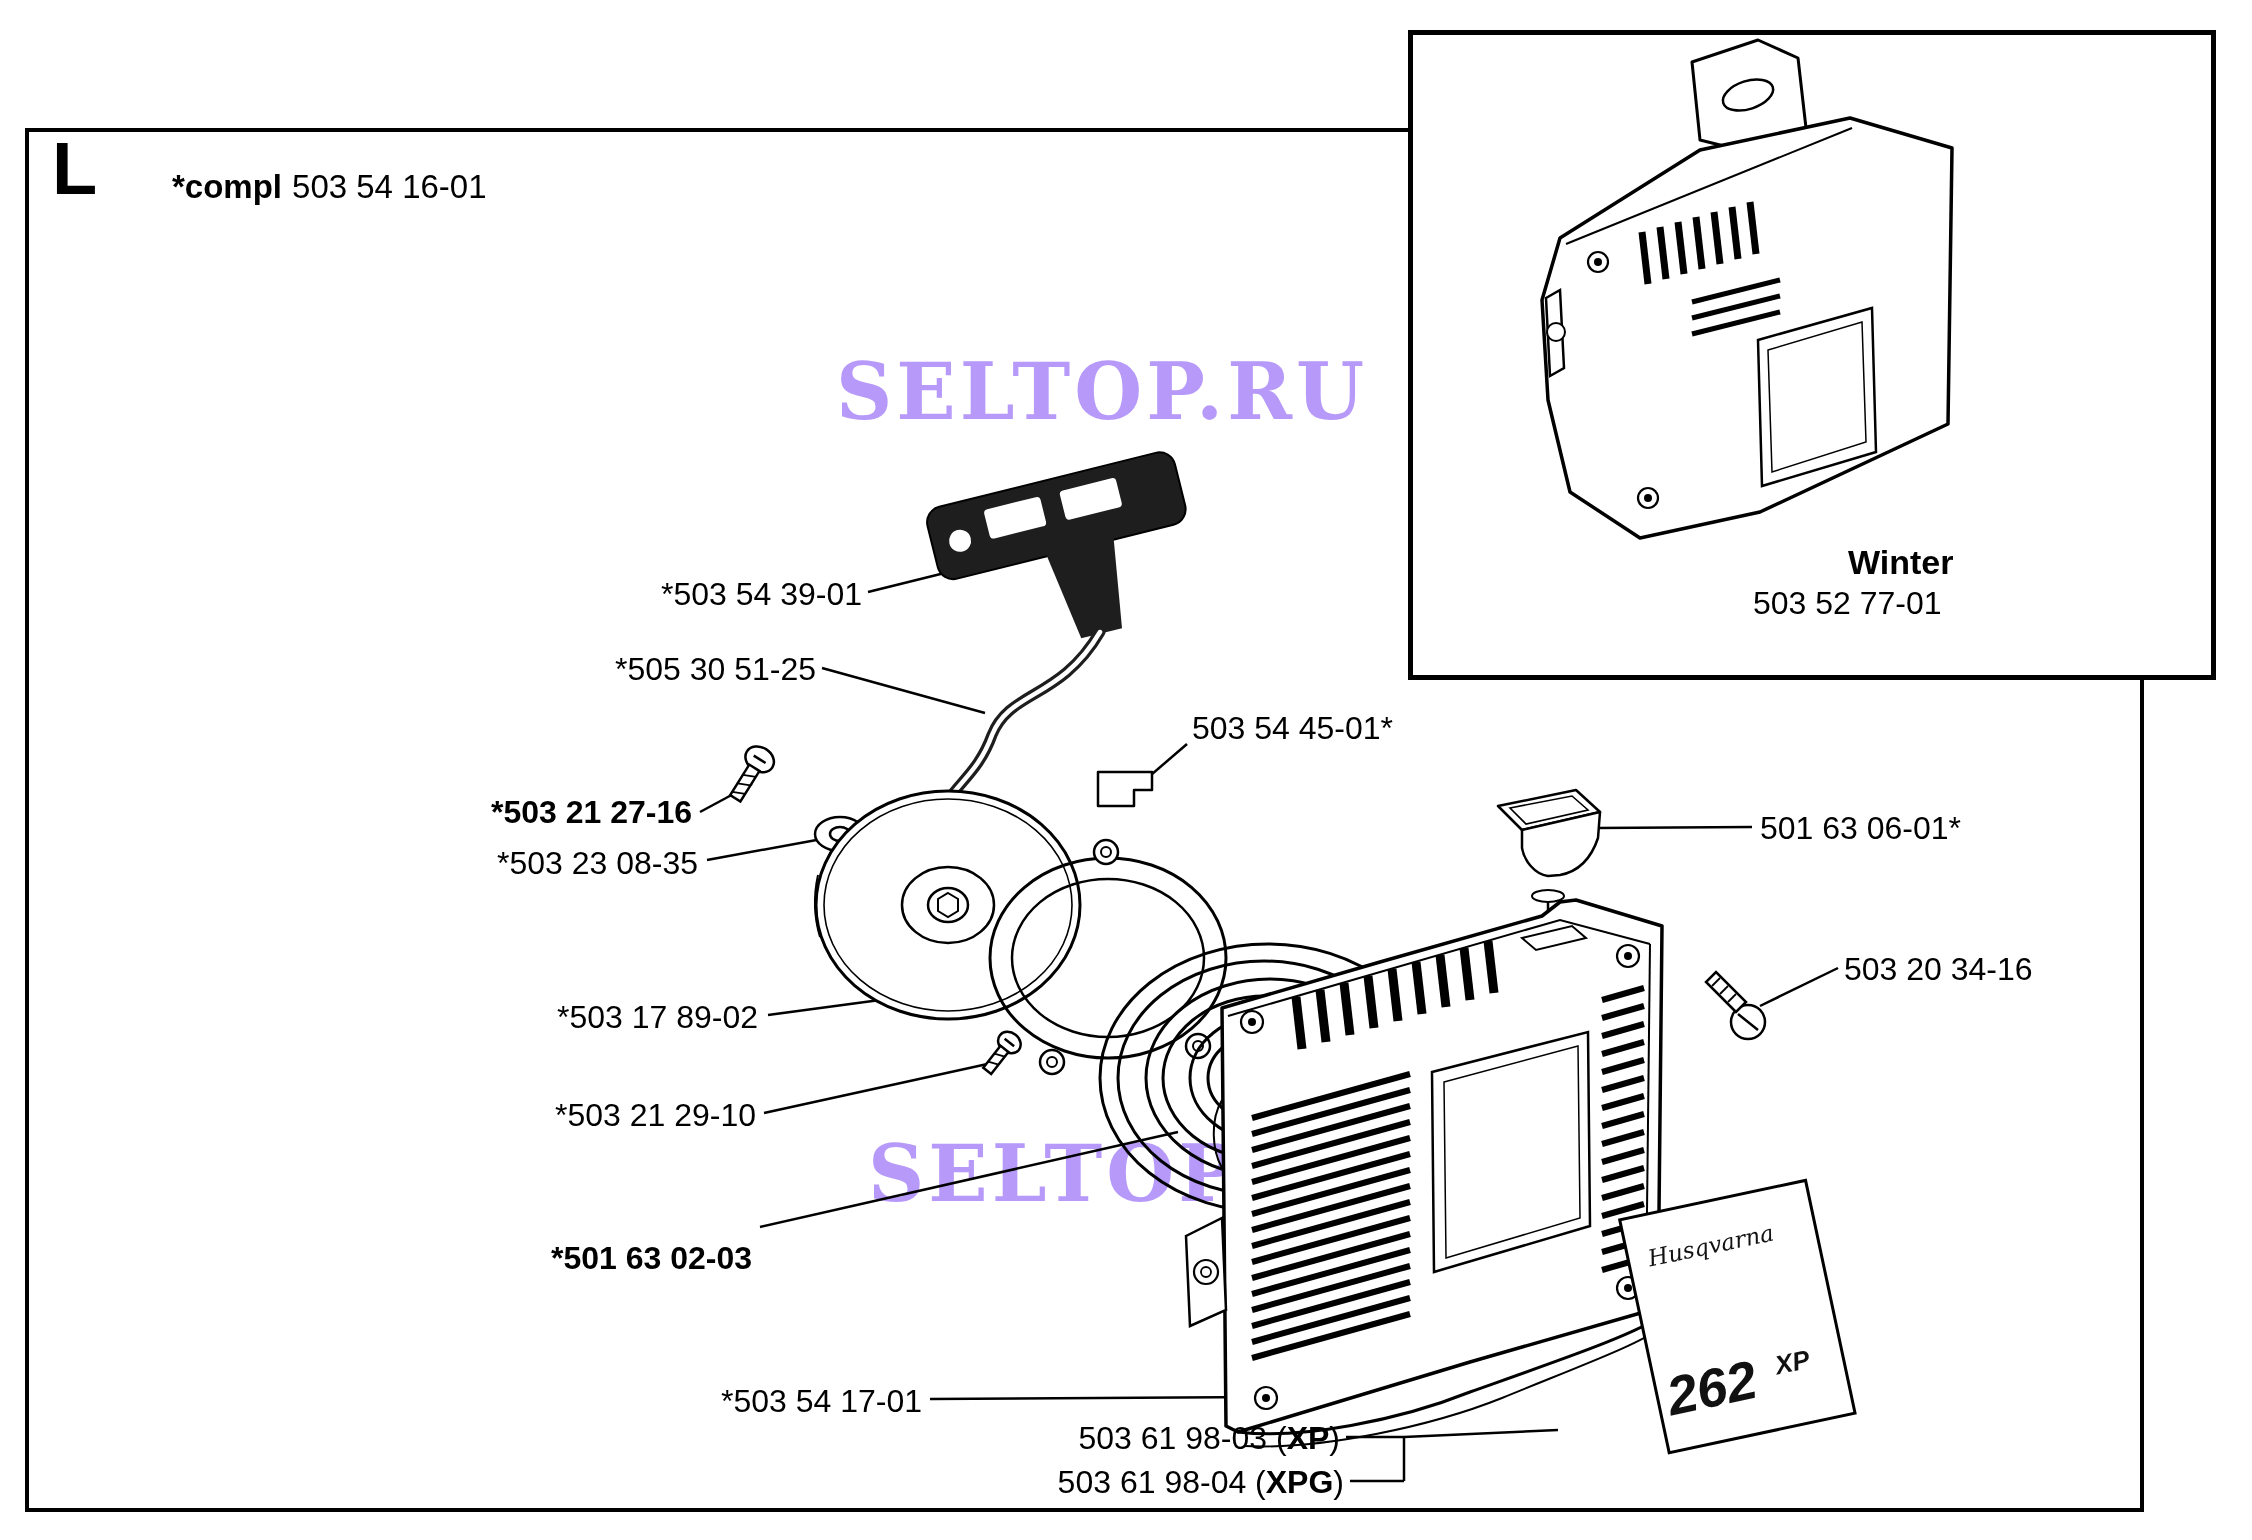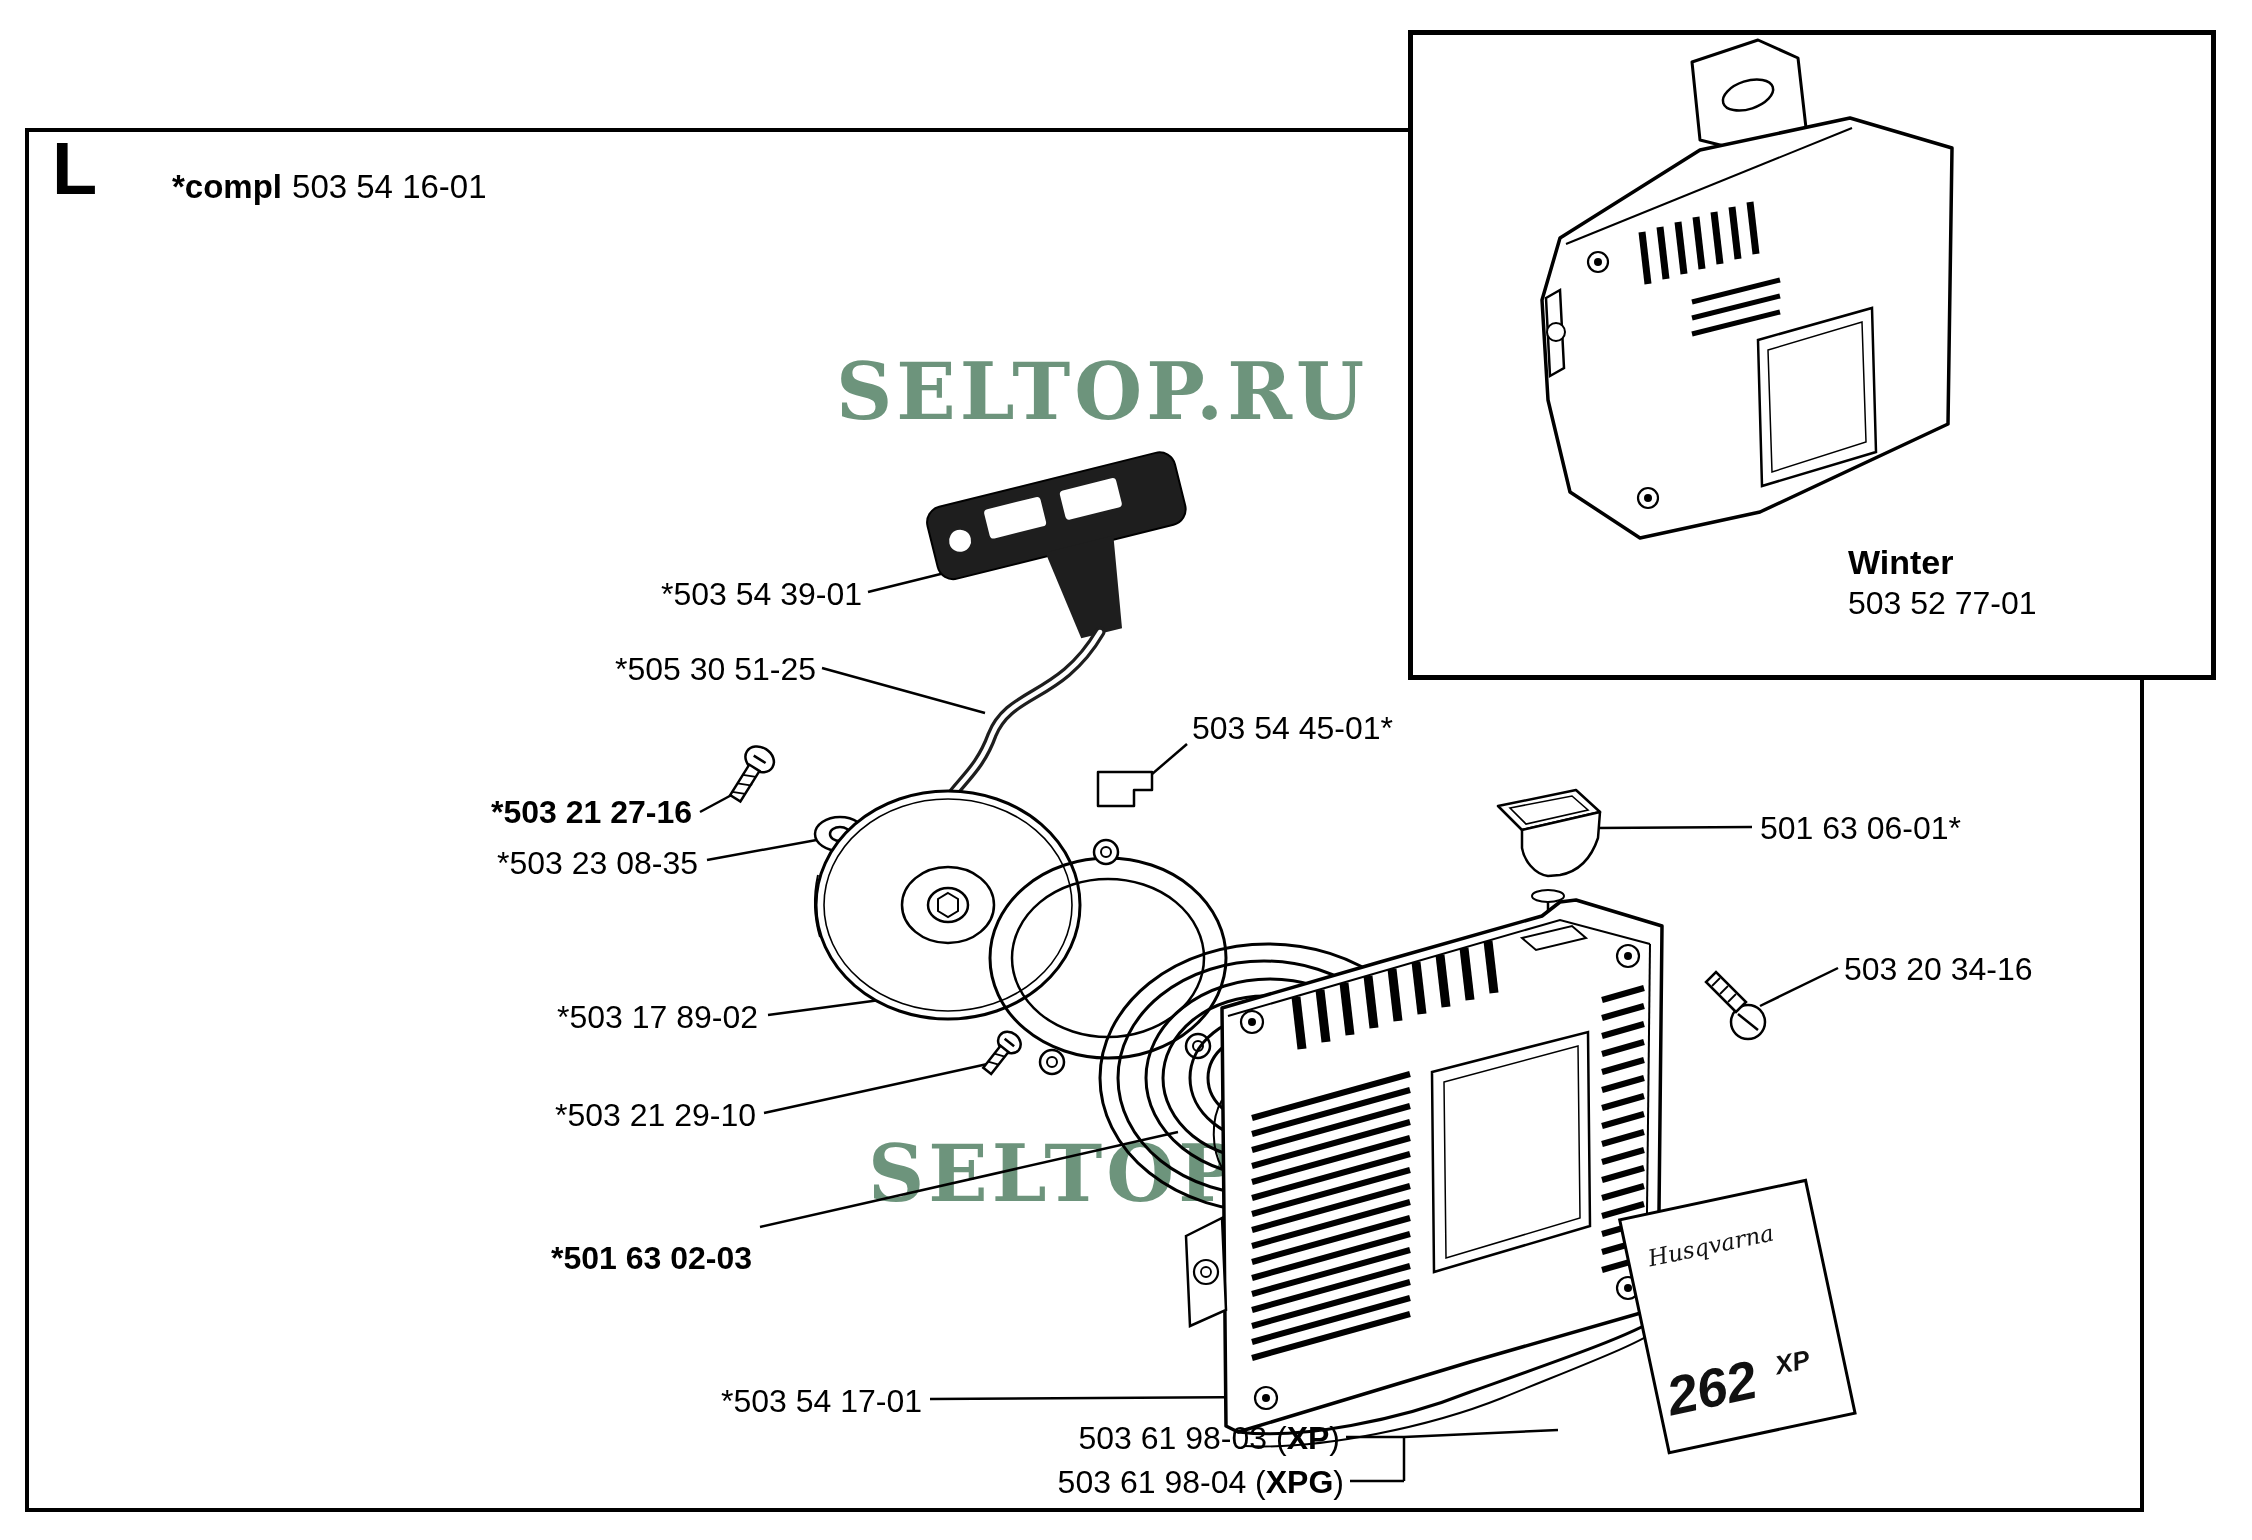--- a/index.html
+++ b/index.html
@@ -3,33 +3,33 @@
 <meta charset="utf-8">
 <style>
   html,body{margin:0;padding:0;background:#fff;}
   .page{position:relative;width:2252px;height:1540px;background:#fff;overflow:hidden;
         font-family:"Liberation Sans",sans-serif;color:#000;}
   .outer-box{position:absolute;left:25px;top:128px;width:2111px;height:1376px;
              border:4px solid #000;z-index:0;background:#fff;}
   .inset-box{position:absolute;left:1408px;top:30px;width:798px;height:640px;
              border:5px solid #000;background:#fff;z-index:2;}
   .watermark{position:absolute;z-index:1;font-family:"DejaVu Serif",serif;font-weight:bold;
-             font-size:78px;letter-spacing:4px;color:#14532d;opacity:.62;}
+             font-size:78px;letter-spacing:4px;color:#8b5cf6;opacity:.62;}
   .wm1{left:836px;top:346px;}
   .wm2{left:868px;top:1128px;}
   svg.art{position:absolute;left:0;top:0;z-index:3;}
   .label{position:absolute;z-index:4;font-size:32px;line-height:1.15;white-space:nowrap;}
   .r{text-align:right;}
   .b{font-weight:bold;}
   .header-letter{position:absolute;left:52px;top:126px;z-index:4;
                  font-size:74px;font-weight:bold;}
   .header-compl{position:absolute;left:172px;top:168px;z-index:4;font-size:33px;}
   .header-compl .b{margin-right:10px;}
   .inset-title{position:absolute;left:1848px;top:543px;z-index:4;font-size:34px;font-weight:bold;}
-  .inset-part{position:absolute;left:1848px;top:585px;z-index:4;font-size:32px;}
+  .inset-part{position:absolute;left:1753px;top:585px;z-index:4;font-size:32px;}
   
   .lab-handle{left:562px;top:576px;width:300px;}
   .lab-rope{left:516px;top:651px;width:300px;}
   .lab-pawl{left:1192px;top:710px;}
   .lab-screw1{left:392px;top:794px;width:300px;}
   .lab-washer{left:398px;top:845px;width:300px;}
   .lab-intake{left:1760px;top:810px;}
   .lab-screw3{left:1844px;top:951px;}
   .lab-pulley{left:458px;top:999px;width:300px;}
   .lab-screw2{left:456px;top:1097px;width:300px;}

